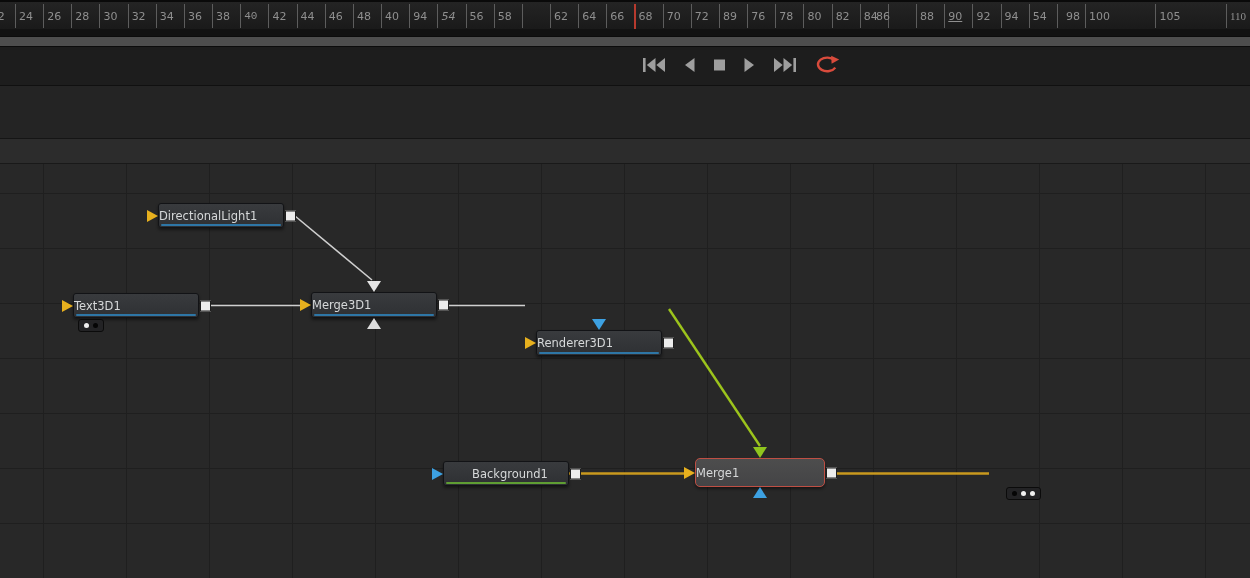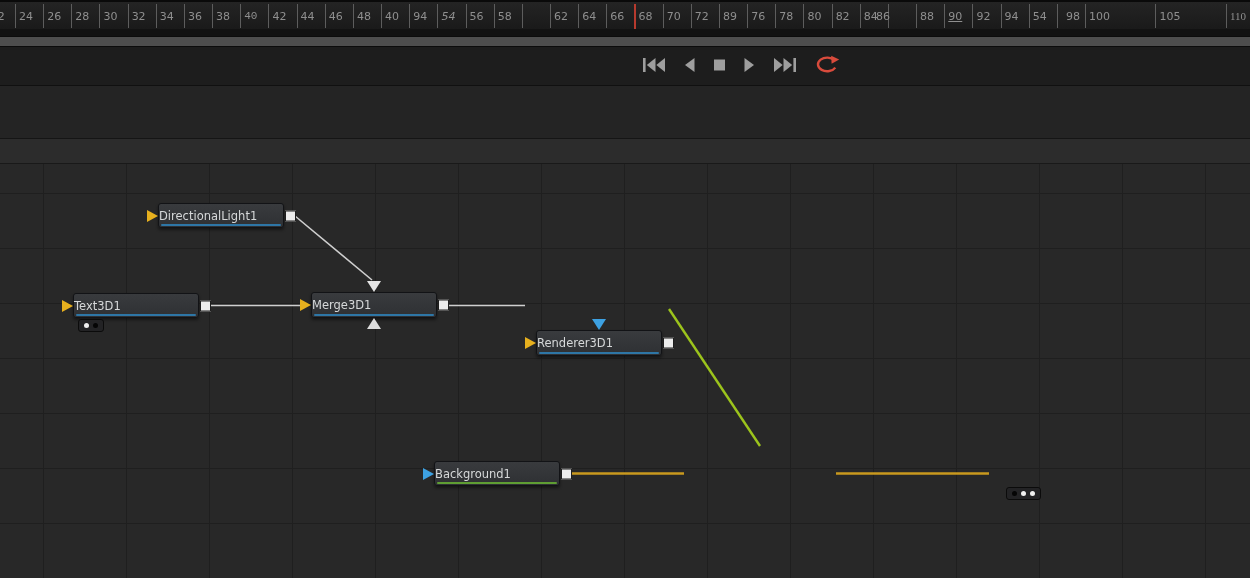--- a/index.html
+++ b/index.html
@@ -535,25 +535,32 @@
         <div class="arr-bottom" style="border-bottom-color: rgb(222, 222, 222);"></div>
         <div class="out-sq" style="background: rgb(236, 236, 236);"></div>
       </div>
       <div class="node" style="left: 536px; top: 292px; width: 126px; height: 26px; pointer-events: auto; margin-top: 38px;">
         <span>Renderer3D1</span>
         <div class="underline" style="background: rgb(46, 118, 166);"></div>
         <div class="in-left" style="border-left-color: rgb(231, 176, 30);"></div>
         <div class="arr-top" style="border-top-color: rgb(61, 161, 226);"></div>
         <div class="out-sq" style="background: rgb(236, 236, 236);"></div>
       </div>
-      <div class="node" style="left: 434px; top: 461px; width: 126px; height: 25px; pointer-events: auto;">
+      <div class="node" style="left: 443px; top: 461px; width: 126px; height: 25px; pointer-events: auto; padding-left: 28px;">
         <span>Background1</span>
         <div class="underline" style="background: rgb(95, 158, 51);"></div>
         <div class="in-left" style="border-left-color: rgb(61, 161, 226);"></div>
         <div class="out-sq" style="background: rgb(236, 236, 236);"></div>
       </div>
+      <div class="node selected" style="left: 695px; top: 458px; width: 130px; height: 29px; pointer-events: auto;">
+        <span>Merge1</span>
+        <div class="in-left" style="border-left-color: rgb(231, 176, 30);"></div>
+        <div class="arr-top" style="border-top-color: rgb(143, 197, 30);"></div>
+        <div class="arr-bottom" style="border-bottom-color: rgb(61, 161, 226);"></div>
+        <div class="out-sq" style="background: rgb(236, 236, 236);"></div>
+      </div>
       <div class="dots" style="left: 1006px; top: 487px; pointer-events: auto;">
         <div class="dot" style="background: rgb(5, 5, 5);"></div>
         <div class="dot" style="background: rgb(240, 240, 240);"></div>
         <div class="dot" style="background: rgb(240, 240, 240);"></div>
       </div>
     </div>
 </div>
 
 </body></html>

